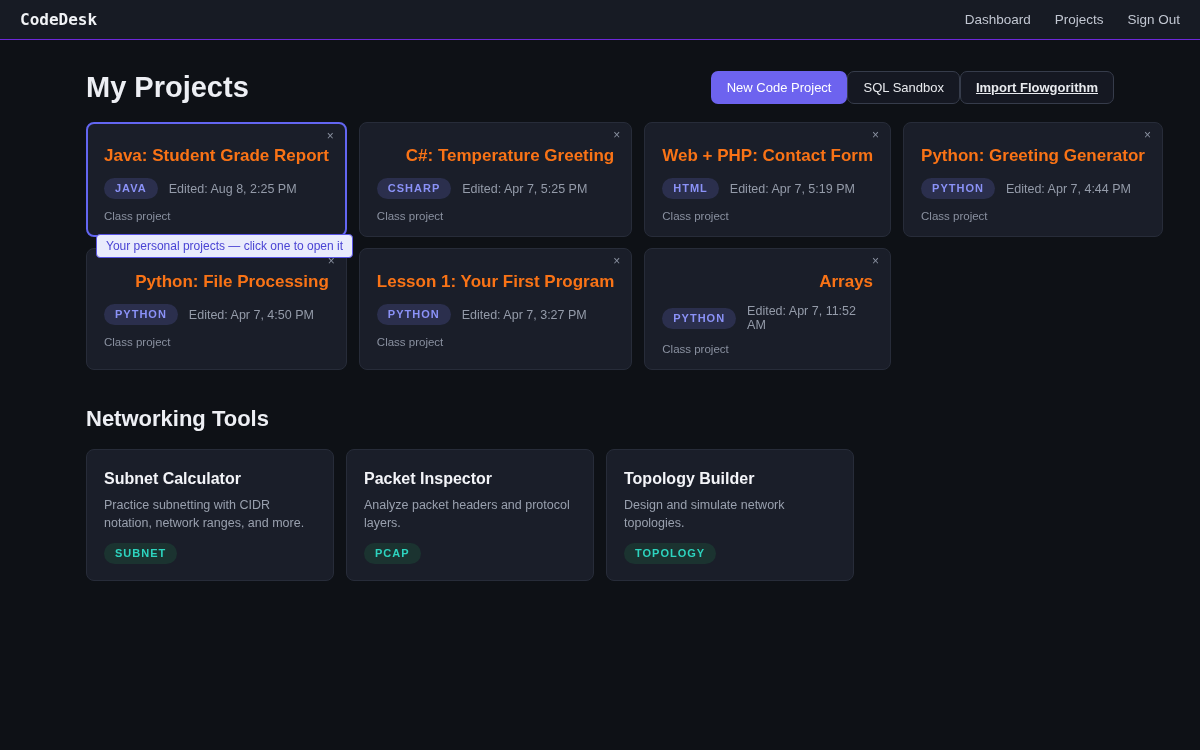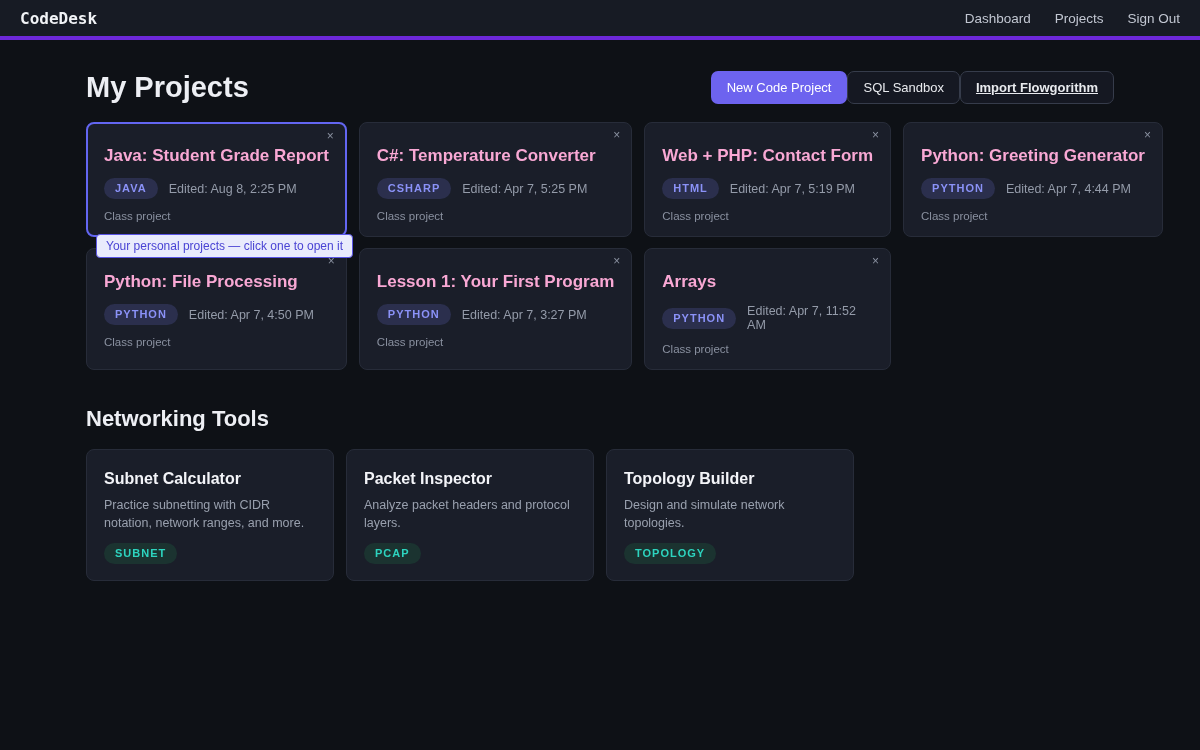--- a/index.html
+++ b/index.html
@@ -9,21 +9,21 @@
     background: #0e1116;
     font-family: "Liberation Sans", sans-serif;
     color: #e8eaee;
     overflow: hidden;
   }
 
   
   .nav {
     height: 40px;
     background: #171b24;
-    border-bottom: 4px solid #6d28d9;
+    border-bottom: 1px solid #6d28d9;
     display: flex; align-items: center; justify-content: space-between;
     padding: 0 20px;
   }
   .brand {
     font-family: "DejaVu Sans Mono", monospace;
     font-weight: bold; font-size: 16px; color: #f1f3f6;
     cursor: pointer;
   }
   .nav-links { display: flex; gap: 24px; }
   .nav-link { color: #c2c7d2; font-size: 13.5px; cursor: pointer; }
@@ -58,22 +58,22 @@
     background: #1a1e29;
     border: 1px solid #272c39;
     border-radius: 8px;
     padding: 13px 17px 14px 17px;
     position: relative;
     min-height: 108px;
     cursor: pointer;
   }
   .card.selected { border: 2px solid #6366f1; padding: 12px 16px 13px 16px; }
   .card-title {
-    font-size: 17px; font-weight: bold; color: #f9a8d4;
-    margin: 10px 0 0 0; white-space: nowrap;
+    font-size: 17px; font-weight: bold; color: #f97316;
+    margin: 10px 0 0 0; white-space: nowrap; text-align: right;
   }
   .meta-row { display: flex; align-items: center; gap: 11px; margin-top: 12px; }
   .badge {
     background: #2b2f4d; color: #8b92f8;
     font-size: 11px; font-weight: bold; letter-spacing: 1px;
     padding: 5px 11px; border-radius: 999px; line-height: 1;
   }
   .edited { color: #949ba9; font-size: 12.5px; }
   .note { color: #8a91a0; font-size: 11.5px; margin-top: 11px; }
   .close-btn {
@@ -138,21 +138,21 @@
     <div class="card-title">Java: Student Grade Report</div>
     <div class="meta-row">
       <span class="badge">JAVA</span>
       <span class="edited">Edited: Aug 8, 2:25 PM</span>
     </div>
     <div class="note">Class project</div>
   </div>
 
   <div class="card">
     <span class="close-btn">×</span>
-    <div class="card-title">C#: Temperature Converter</div>
+    <div class="card-title">C#: Temperature Greeting</div>
     <div class="meta-row">
       <span class="badge">CSHARP</span>
       <span class="edited">Edited: Apr 7, 5:25 PM</span>
     </div>
     <div class="note">Class project</div>
   </div>
 
   <div class="card">
     <span class="close-btn">×</span>
     <div class="card-title">Web + PHP: Contact Form</div>

